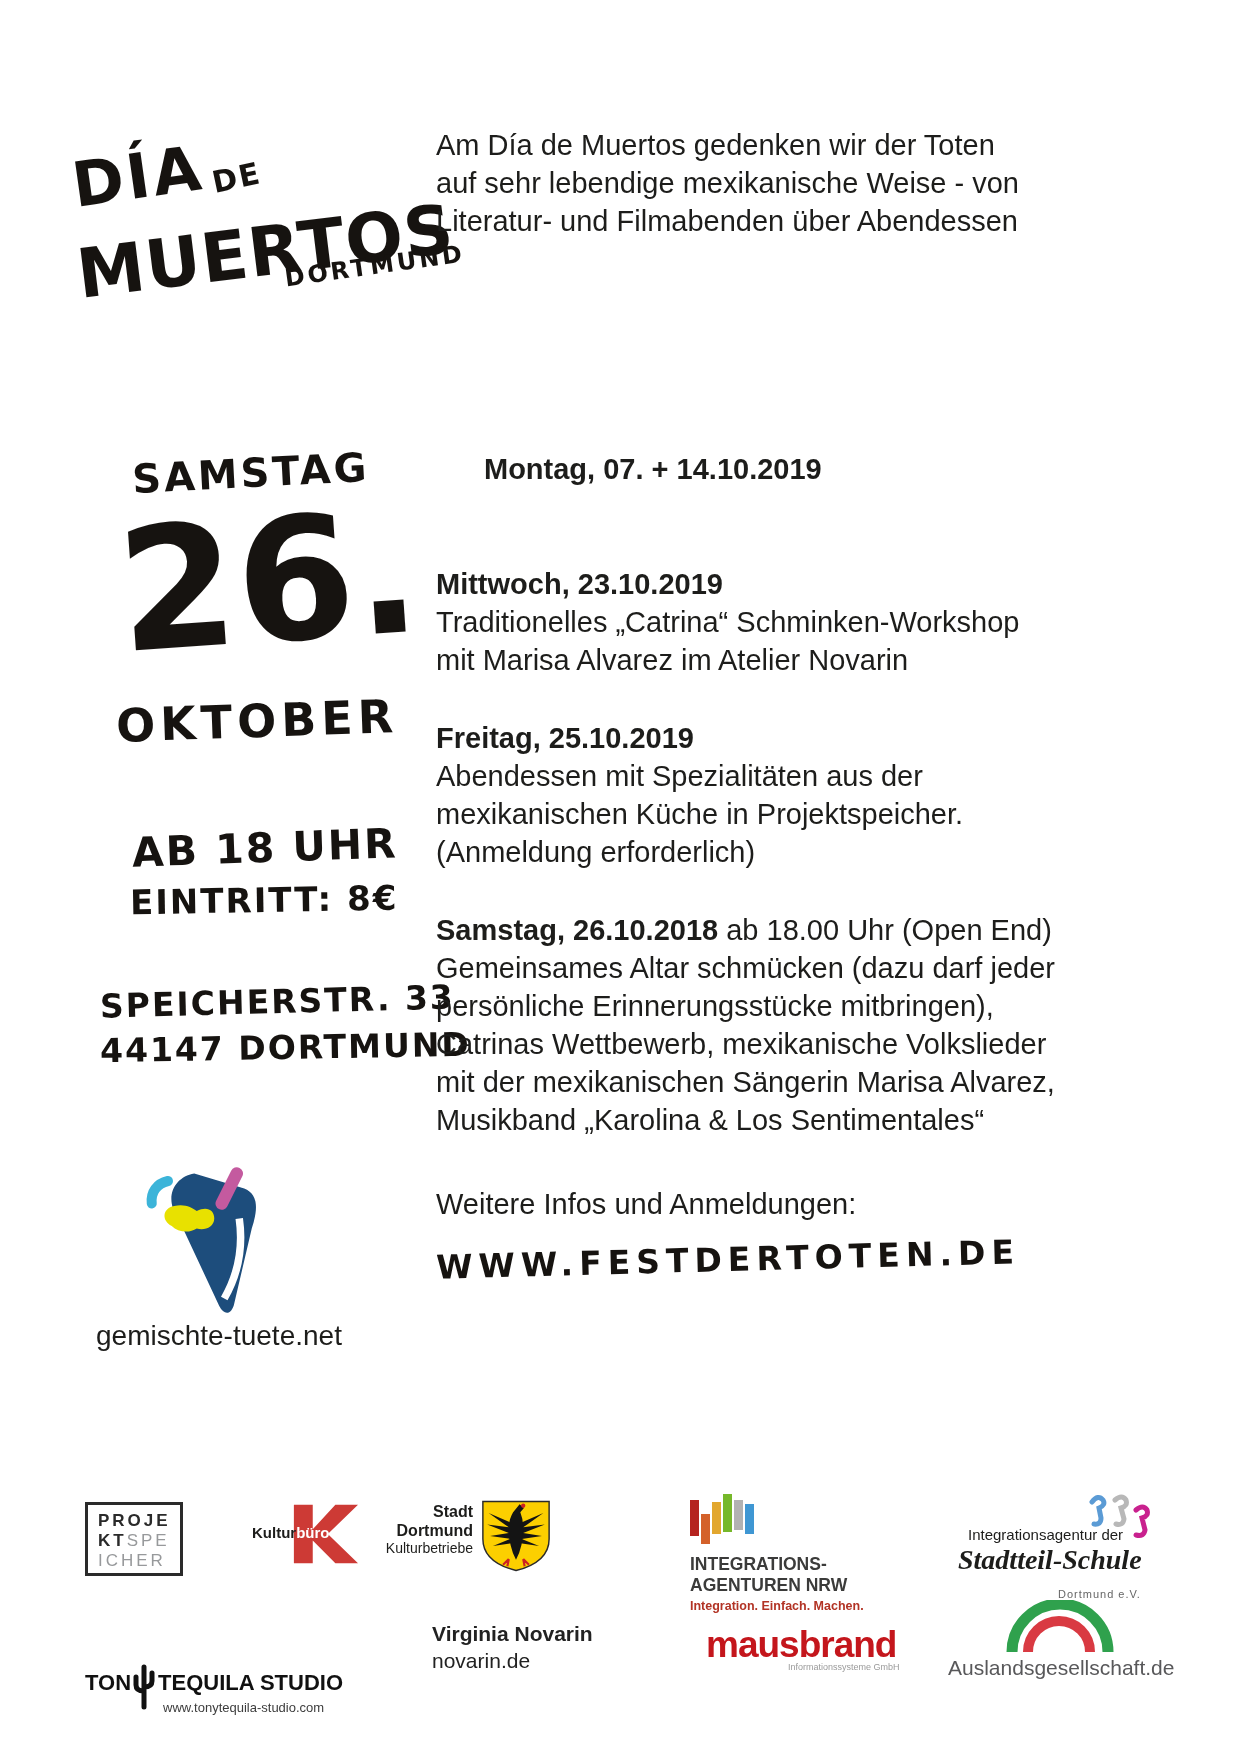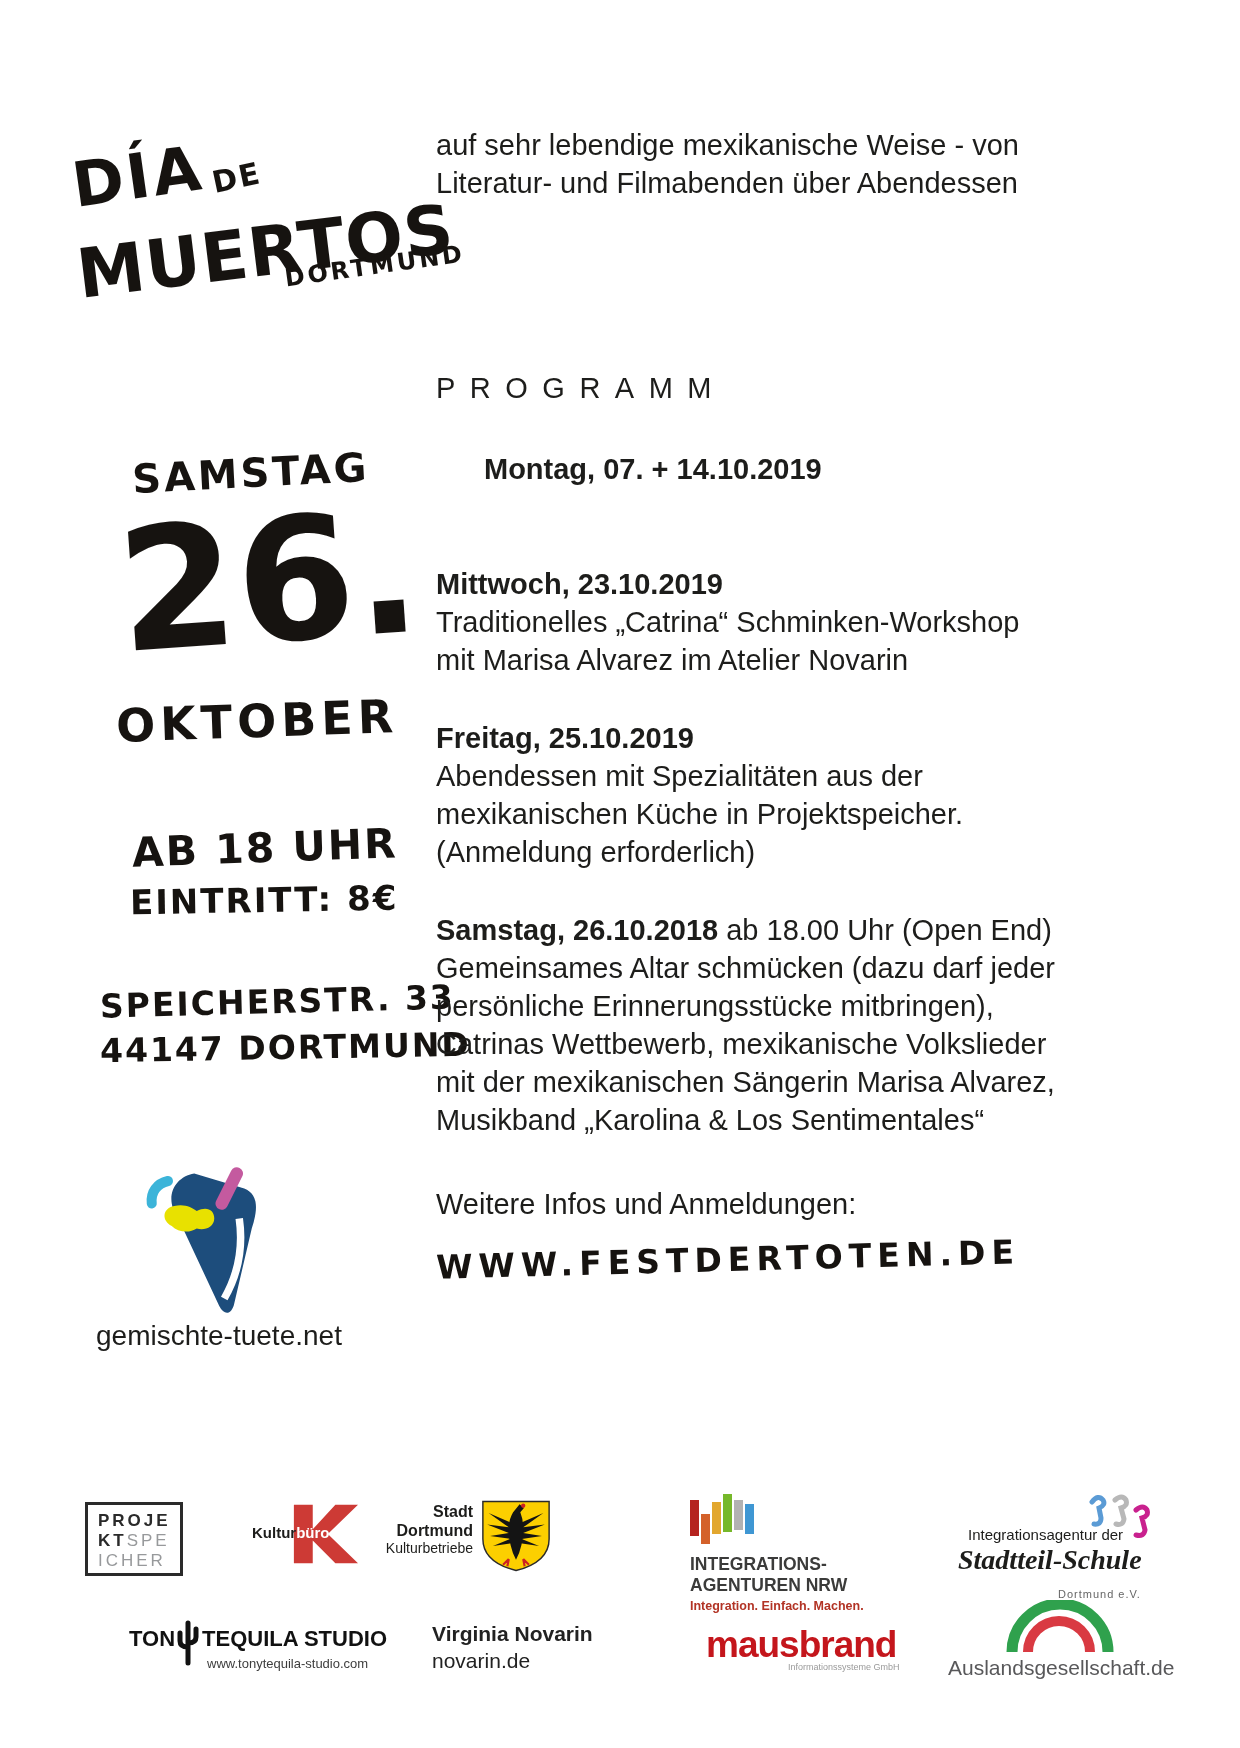--- a/index.html
+++ b/index.html
@@ -40,33 +40,33 @@
 <body>
 
 <div id="poster">
 
   <div class="abs hand" style="left:72px;top:140px;font-size:62px;letter-spacing:3px;transform:rotate(-8deg);">DÍA</div>
   <div class="abs hand" style="left:212px;top:160px;font-size:30px;letter-spacing:2px;transform:rotate(-12deg);">DE</div>
   <div class="abs hand" style="left:76px;top:212px;font-size:68px;letter-spacing:1px;transform:rotate(-7deg);">MUERTOS</div>
   <div class="abs hand" style="left:284px;top:252px;font-size:24px;letter-spacing:3px;transform:rotate(-8deg);">DORTMUND</div>
 
   <div class="abs body-text" style="left:436px;top:126px;">
+    <div class="nowrap">Am Día de Muertos gedenken wir der Toten</div>
     <div class="nowrap">auf sehr lebendige mexikanische Weise - von</div>
     <div class="nowrap">Literatur- und Filmabenden über Abendessen</div>
   </div>
 
   <div class="abs hand" style="left:132px;top:450px;font-size:40px;letter-spacing:3px;transform:rotate(-3deg);">SAMSTAG</div>
   <div class="abs hand" style="left:118px;top:502px;font-size:170px;line-height:160px;transform:rotate(-4deg);">26.</div>
   <div class="abs hand" style="left:116px;top:694px;font-size:46px;letter-spacing:5px;transform:rotate(-2deg);">OKTOBER</div>
   <div class="abs hand" style="left:132px;top:824px;font-size:41px;letter-spacing:2px;transform:rotate(-2deg);">AB 18 UHR</div>
   <div class="abs hand" style="left:130px;top:880px;font-size:34px;letter-spacing:2px;transform:rotate(-1deg);">EINTRITT: 8€</div>
   <div class="abs hand" style="left:100px;top:982px;font-size:33px;letter-spacing:2px;transform:rotate(-1.5deg);">SPEICHERSTR. 33</div>
   <div class="abs hand" style="left:100px;top:1028px;font-size:33px;letter-spacing:2px;transform:rotate(-1deg);">44147 DORTMUND</div>
 
-  <div class="abs program-heading" style="left:436px;top:372px;">PROGRAMM</div>
 
   <div class="abs body-text" style="left:436px;top:450px;margin-left:48px;">
     <div class="nowrap"><span class="bold">Montag, 07. + 14.10.2019</span><span></span></div>
   </div>
 
   <div class="abs body-text" style="left:436px;top:565px;">
     <div class="nowrap"><span class="bold">Mittwoch, 23.10.2019</span><span></span></div>
     <div class="nowrap">Traditionelles „Catrina“ Schminken-Workshop</div>
     <div class="nowrap">mit Marisa Alvarez im Atelier Novarin</div>
   </div>
@@ -148,21 +148,21 @@
     <svg class="abs" style="left:128px;top:0px;" width="66" height="54" viewBox="0 0 66 54">
       <path d="M6,10 Q12,2 17,8 Q20,13 13,16 L15,26 Q15,33 8,32" stroke="#5b9bd5" stroke-width="5" fill="none" stroke-linecap="round"></path>
       <path d="M29,8 Q36,2 40,8 Q42,14 35,16 L38,27 Q37,34 30,32" stroke="#b8b8b8" stroke-width="5" fill="none" stroke-linecap="round"></path>
       <path d="M50,18 Q57,12 61,18 Q63,24 56,26 L59,38 Q58,45 50,43" stroke="#c9218e" stroke-width="5" fill="none" stroke-linecap="round"></path>
     </svg>
     <div class="abs sts-pre" style="left:10px;top:34px;">Integrationsagentur der</div>
     <div class="abs sts-name" style="left:0px;top:52px;text-align:center;">Stadtteil-Schule</div>
     <div class="abs sts-sub" style="left:100px;top:96px;">Dortmund e.V.</div>
   </div>
 
-  <div class="abs" style="left:85px;top:1620px;margin-left:44px;">
+  <div class="abs" style="left:85px;top:1664px;">
     <div class="tt-row">
       <span>TON</span>
       <svg width="22" height="46" viewBox="0 0 22 46" style="margin:0 3px -8px 2px;">
         <path d="M11,3 V43 M3,13 v8 q0,6 8,6 M19,9 v8 q0,6 -8,6" stroke="#111" stroke-width="5" fill="none" stroke-linecap="round"></path>
       </svg>
       <span>TEQUILA STUDIO</span>
     </div>
     <div class="tt-url">www.tonytequila-studio.com</div>
   </div>
 

